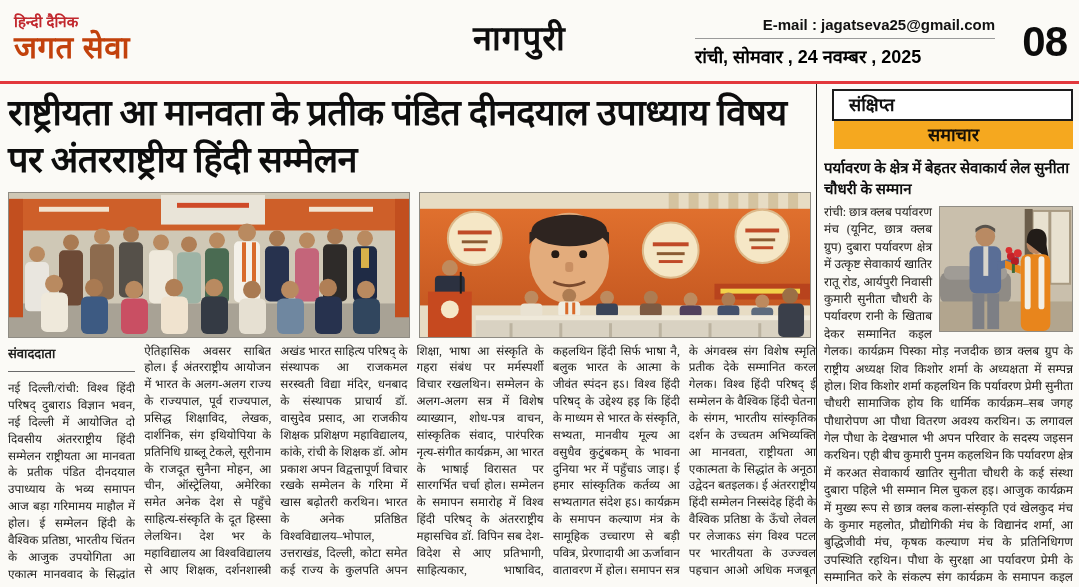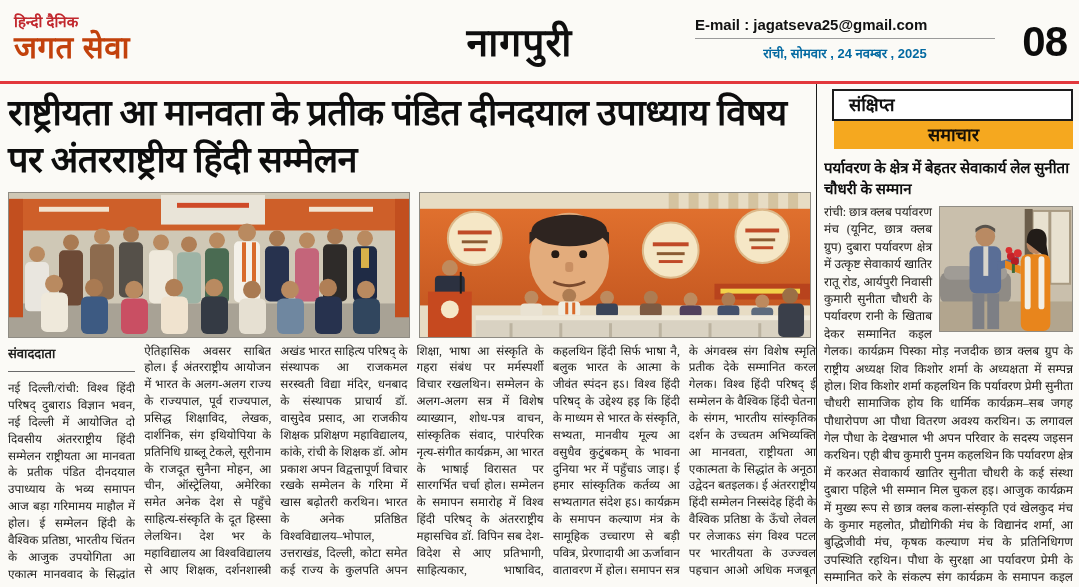--- a/index.html
+++ b/index.html
@@ -22,30 +22,30 @@
   .mast-left { width:330px; padding-top:6px; }
   .tagline {
     color:#c1272d; font-weight:bold; font-size:15px;
     font-family:"Liberation Sans", sans-serif; line-height:1.05;
   }
   .paper-title {
     font-size:31px; font-weight:bold; color:#c2410c; line-height:1.15;
     font-family:"Liberation Sans", sans-serif; letter-spacing:0.5px;
   }
   .edition {
-    flex:1; text-align:center; font-size:39px; font-weight:bold;
+    flex:1; text-align:center; font-size:34px; font-weight:bold;
     color:#0e0e0e; padding-top:6px; letter-spacing:1px;
     font-family:"Liberation Sans", sans-serif;
   }
   .mast-right { width:300px; padding-top:8px; font-family:"Liberation Sans", sans-serif; }
   .email {
-    font-weight:bold; font-size:15px; color:#111; text-align:left;
+    font-weight:bold; font-size:15px; color:#111; text-align:right;
     padding-bottom:5px; border-bottom:1px solid #9a9a9a;
   }
-  .dateline-top { font-weight:bold; font-size:13px; color:#0369a1; text-align:center; padding-top:5px; }
+  .dateline-top { font-weight:bold; font-size:18px; color:#000000; text-align:left; padding-top:5px; }
   .page-num {
     width:72px; text-align:right; font-size:42px; font-weight:bold;
     font-family:"Liberation Sans", sans-serif; color:#0c0c0c; padding-top:10px; letter-spacing:-1px;
   }
 
   
   .content { display:flex; height:500px; }
   .main { width:817px; border-right:1px solid #1c1c1c; padding:2px 0 0 8px; }
   .sidebar { width:262px; padding:3px 6px 0 7px; overflow:hidden; }
 

